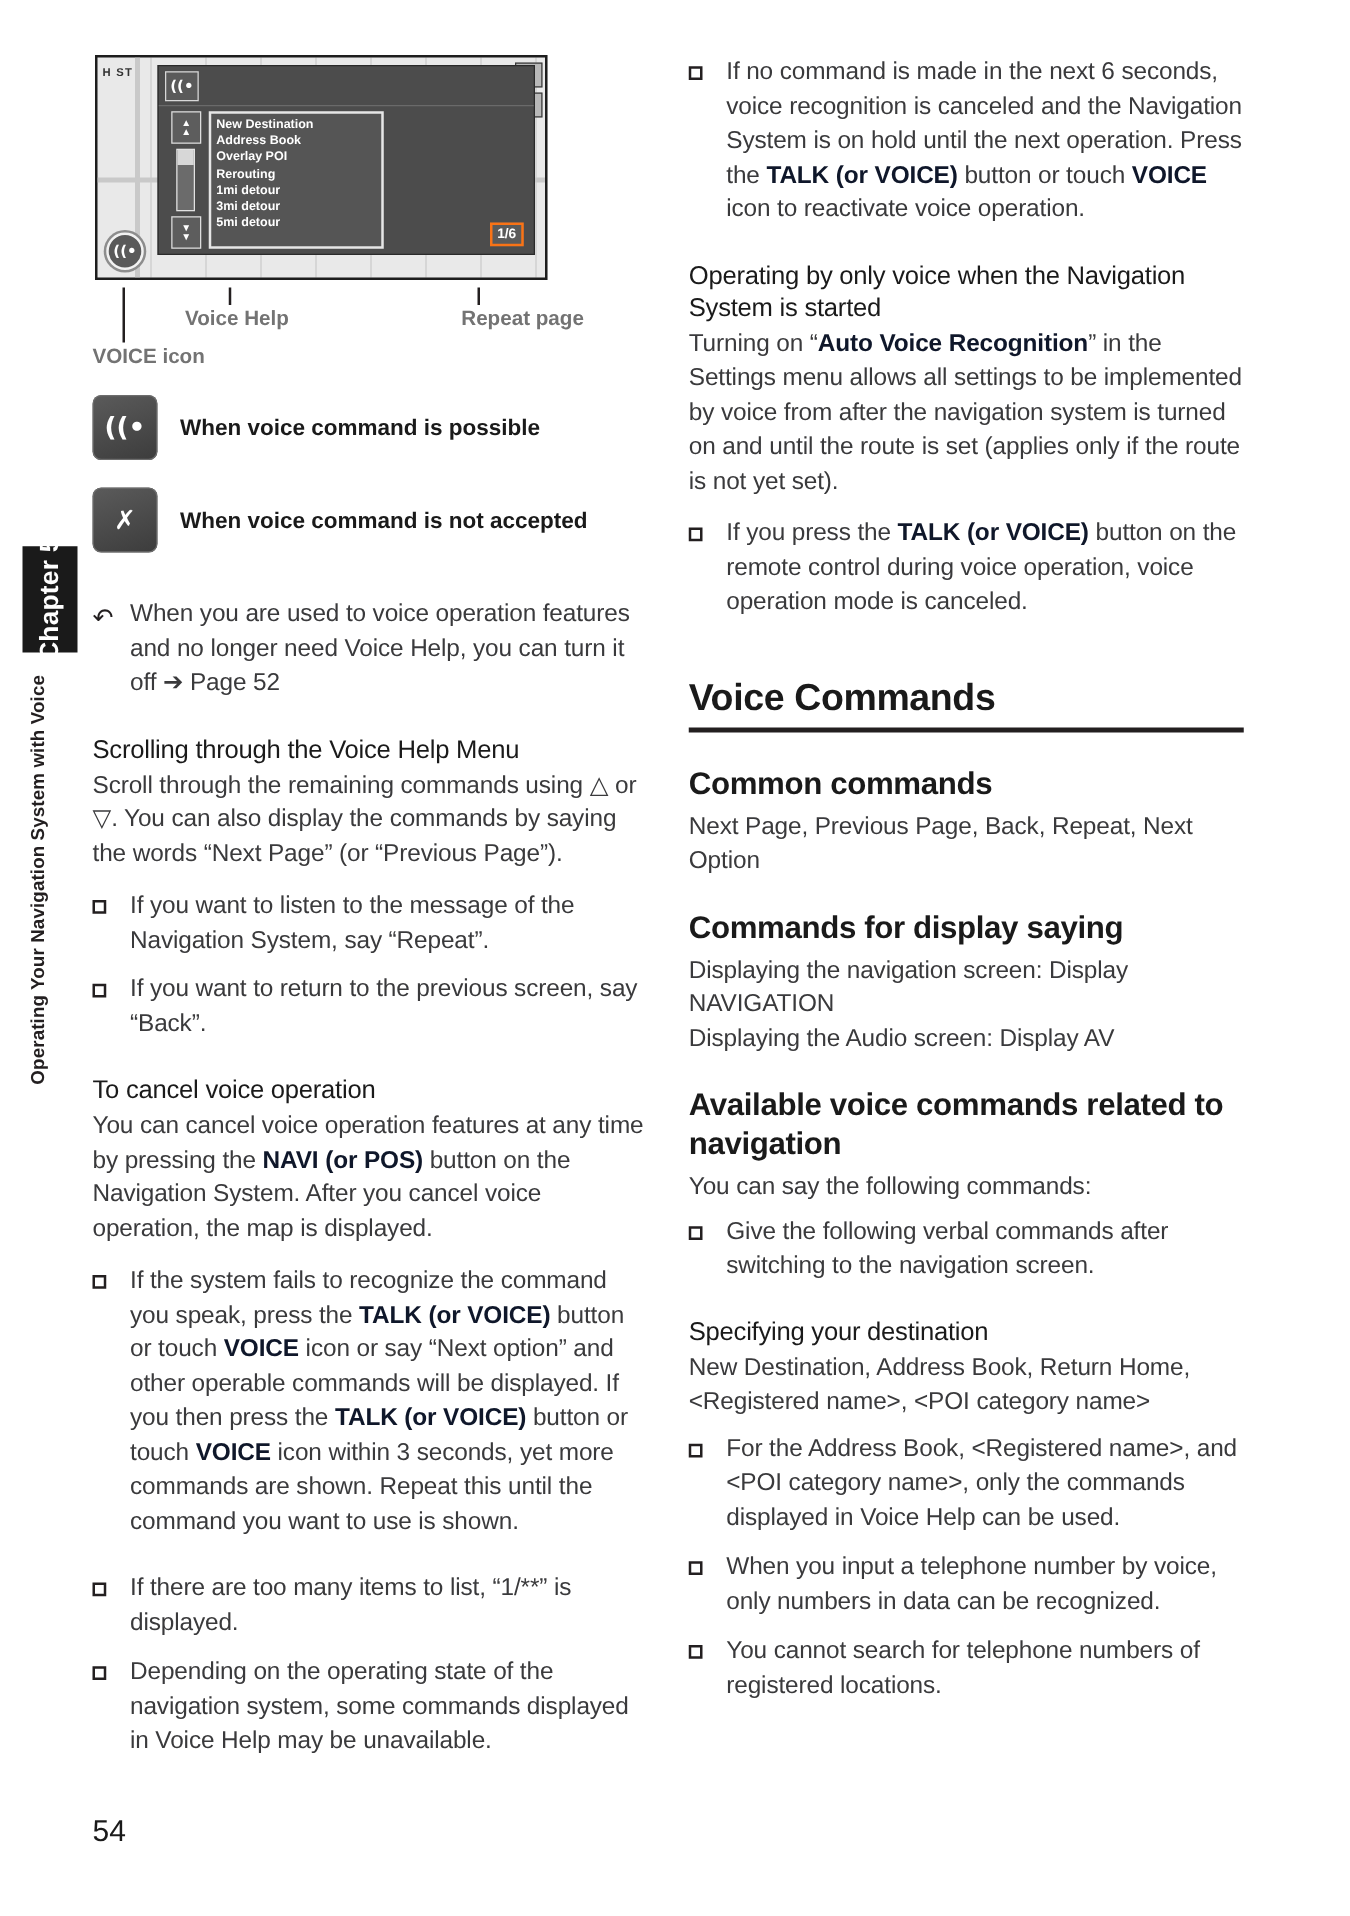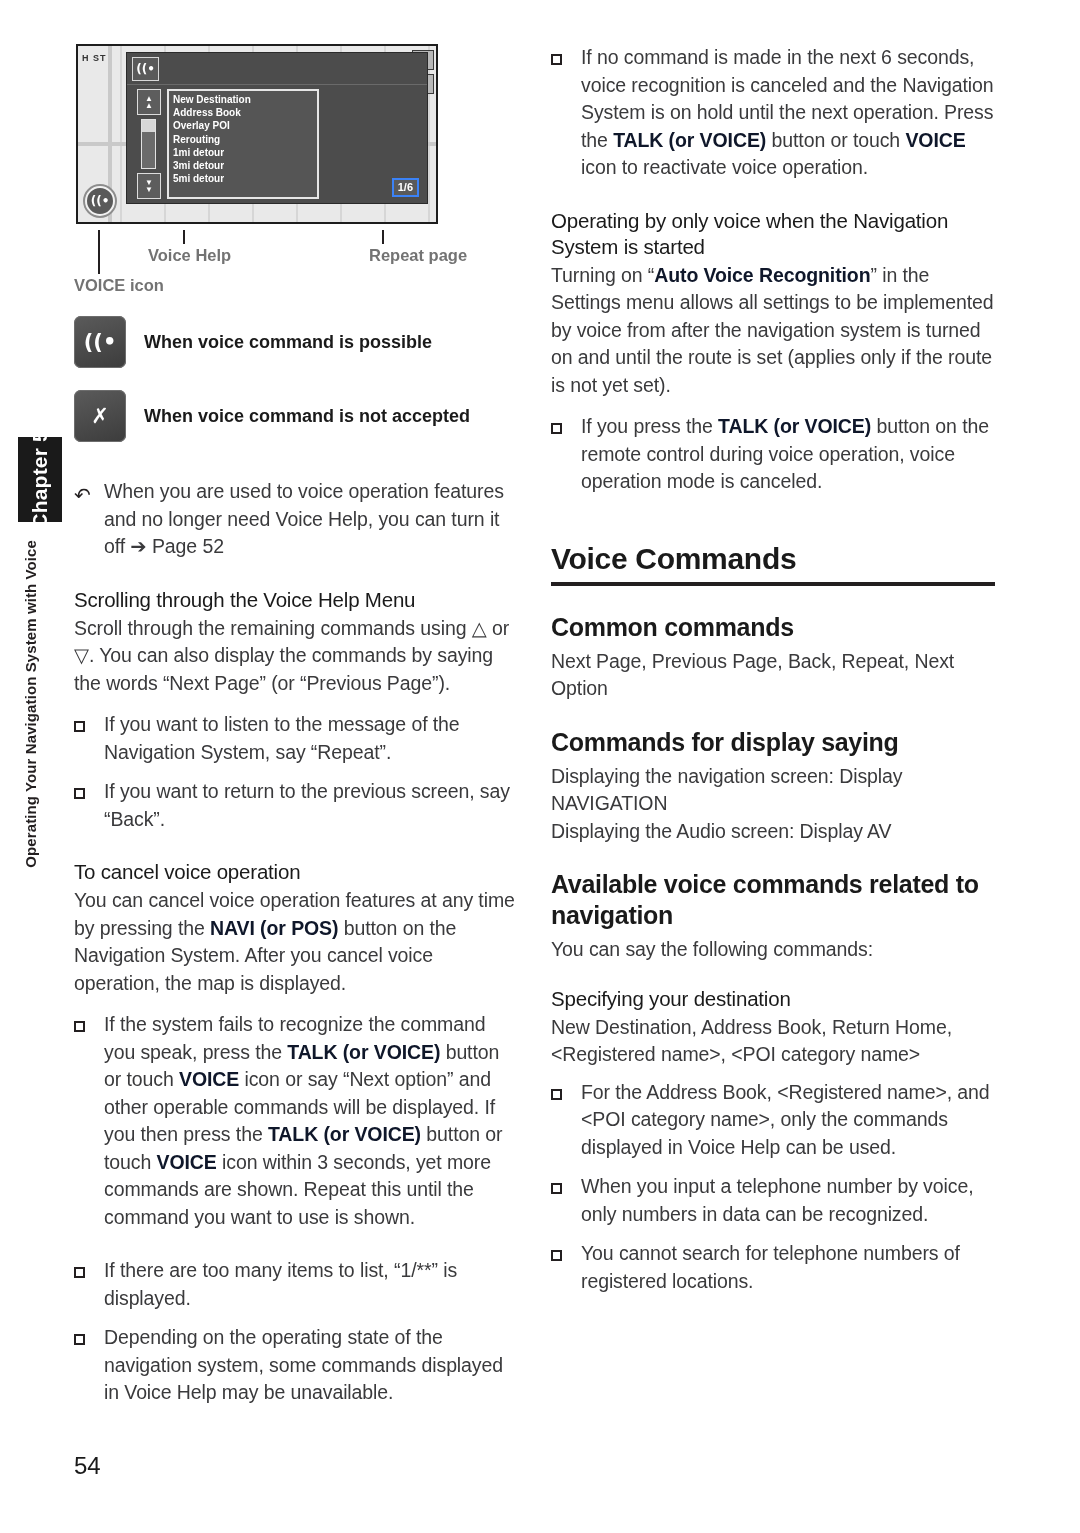--- a/index.html
+++ b/index.html
@@ -116,21 +116,21 @@
   }
   .voice-icon-box {
     position:absolute; left:5px; top:4px;
     width:27px; height:24px;
     background:#5a5a5a; border:1px solid #d8d8d8;
     display:flex; align-items:center; justify-content:center;
   }
   .voice-glyph { font-size:12px; color:#fff; line-height:1; font-weight:bold;
                  font-family:"DejaVu Sans", sans-serif; }
   #voice-list {
-    position:absolute; left:40px; top:36px; width:152px; bottom:4px;
+    position:absolute; left:40px; top:36px; width:140px; bottom:4px;
     background:#555; border:2px solid #e6e6e6;
     padding:2px 4px; overflow:hidden;
   }
   #voice-list div {
     color:#ffffff; font-size:10px; line-height:13.2px;
     font-weight:bold; white-space:nowrap;
     font-family:"Liberation Sans", sans-serif;
   }
   #scrollbar {
     position:absolute; left:10px; top:36px; width:24px; bottom:4px;
@@ -146,21 +146,21 @@
   #sb-track {
     position:absolute; left:4px; top:30px; bottom:30px; width:15px;
     background:#6b6b6b; border:1px solid #e2e2e2;
   }
   #sb-thumb {
     position:absolute; left:0; top:0; width:100%; height:12px;
     background:#d7d7d7;
   }
   #page-indicator {
     position:absolute; right:8px; bottom:6px;
-    background:#5a5a5a; border:2px solid #3b82f6;
+    background:#5a5a5a; border:2px solid #f97316;
     color:#ffffff; font-size:11px; font-weight:bold;
     padding:0 4px; line-height:15px;
   }
   .map-btn {
     position:absolute; right:2px; width:22px; height:20px;
     background:#b8b8b8; border:1px solid #3a3a3a;
     display:flex;align-items:center;justify-content:center;
     font-size:9px; color:#222;
   }
   #voice-badge {
@@ -362,20 +362,24 @@
   <p class="body-text">Displaying the navigation screen: Display NAVIGATION</p>
   <p class="body-text">Displaying the Audio screen: Display AV</p>
 
   <div class="gap-m"></div>
 
   <h3 class="sub">Available voice commands related to navigation</h3>
   <p class="body-text">You can say the following commands:</p>
 
   <div style="height:8px;"></div>
 
+  <div class="bullet">
+    <div class="marker"><span class="sq"></span></div>
+    <div class="btext body-text">Give the following verbal commands after switching to the navigation screen.</div>
+  </div>
 
   <div class="gap-s"></div>
 
   <h4 class="minor">Specifying your destination</h4>
   <p class="body-text">New Destination, Address Book, Return Home, &lt;Registered name&gt;, &lt;POI category name&gt;</p>
 
   <div style="height:10px;"></div>
 
   <div class="bullet">
     <div class="marker"><span class="sq"></span></div>

